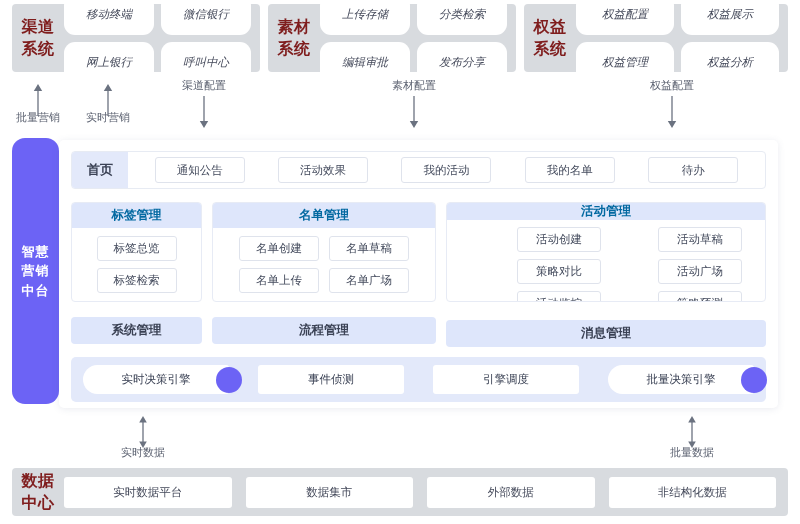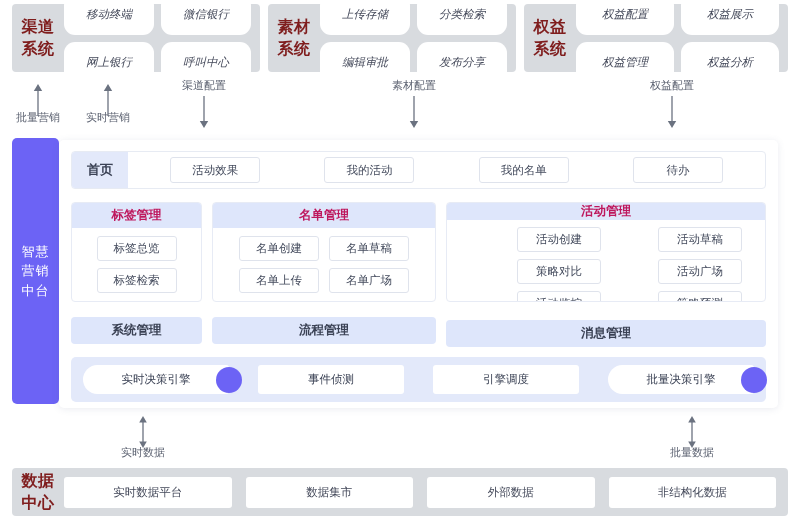--- a/index.html
+++ b/index.html
@@ -63,24 +63,24 @@
     font-size: 11px;
     color: #5b6170;
     white-space: nowrap;
     transform: translateX(-50%);
   }
   .arrow-svg { position: absolute; transform: translateX(-50%); }
 
   
   .rail {
     background: #6c63f5;
-    border-radius: 5px;
+    border-radius: 13px;
     color: #ffffff;
     font-size: 13px;
-    font-weight: 400;
+    font-weight: 700;
     line-height: 1.5;
     letter-spacing: 1px;
     display: flex;
     align-items: center;
     justify-content: center;
     text-align: center;
   }
 
   
   .platform {
@@ -136,21 +136,21 @@
     background: #ffffff;
     overflow: hidden;
     display: flex;
     flex-direction: column;
   }
   .mod-head {
     background: #dee6fb;
     height: 25px;
     font-size: 12.5px;
     font-weight: 700;
-    color: #be185d;
+    color: #0369a1;
     display: flex;
     align-items: center;
     justify-content: center;
   }
   .mod-body {
     flex: 1;
     display: flex;
     flex-wrap: wrap;
     align-content: center;
     justify-content: center;
@@ -315,20 +315,21 @@
     <div>营销</div>
     <div>中台</div>
   </div>
 </div>
 
 <div class="abs platform" style="left:59px; top:140px; width:719px; height:268px;"></div>
 
 <div class="abs tabstrip" style="left:71px; top:151px; width:695px; height:38px;">
   <div class="tab-home">首页</div>
   <div class="tab-rest">
+    <div class="tab-chip">通知公告</div>
     <div class="tab-chip">活动效果</div>
     <div class="tab-chip">我的活动</div>
     <div class="tab-chip">我的名单</div>
     <div class="tab-chip">待办</div>
   </div>
 </div>
 
 <div class="abs mod" style="left:71px; top:202px; width:131px; height:100px;">
   <div class="mod-head">标签管理</div>
   <div class="mod-body">

